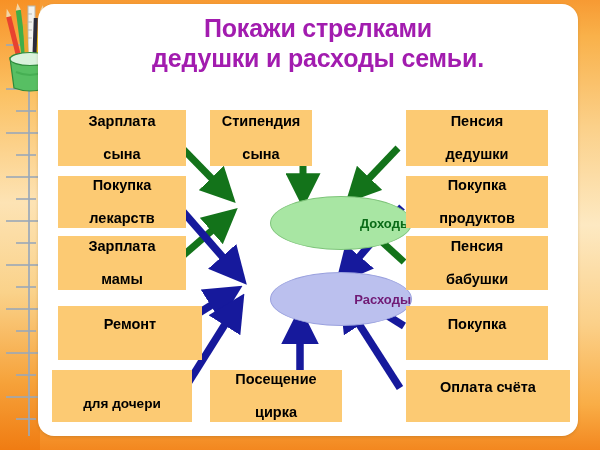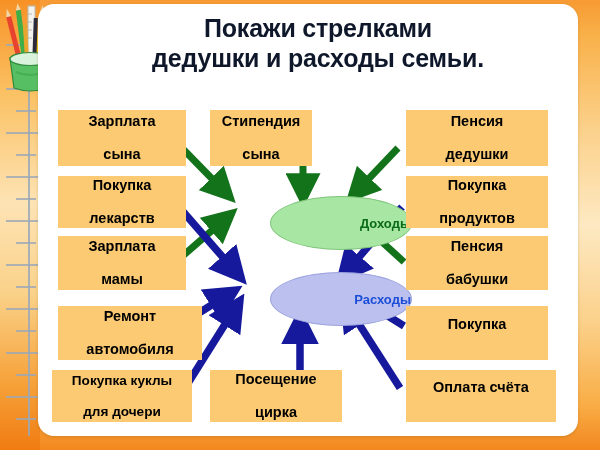--- a/index.html
+++ b/index.html
@@ -30,21 +30,21 @@
   #card{
     position:absolute;left:38px;top:4px;width:540px;height:432px;
     background:#ffffff;border-radius:16px;
     box-shadow:0 1px 3px rgba(120,80,20,.25);
     overflow:hidden;
   }
 
   
   #title{
     position:absolute;left:60px;top:10px;width:440px;
-    text-align:center;color:#0f172a;font-weight:bold;font-size:25px;
+    text-align:center;color:#a21caf;font-weight:bold;font-size:25px;
     line-height:1.18;letter-spacing:-0.2px;
   }
   #title .l{display:block;white-space:nowrap;}
 
   
   .box{
     position:absolute;background:#fcca73;color:#000;
     font-weight:bold;font-size:14.5px;line-height:1.14;
     display:flex;align-items:center;justify-content:center;
     text-align:center;box-sizing:border-box;padding:1px 2px;
@@ -56,21 +56,21 @@
     position:absolute;border-radius:50%;
     display:flex;align-items:center;justify-content:flex-end;
     font-weight:bold;font-size:13px;box-sizing:border-box;
   }
   #node-income{
     left:232px;top:192px;width:142px;height:54px;
     background:#a8e6a3;border:1.4px solid #7ec47a;color:#0a6b17;
   }
   #node-expenses{
     left:232px;top:268px;width:142px;height:54px;
-    background:#bbc0ee;border:1.4px solid #9aa1de;color:#1d4ed8;
+    background:#bbc0ee;border:1.4px solid #9aa1de;color:#701a75;
   }
 
   
   #arrows{position:absolute;left:0;top:0;width:540px;height:432px;pointer-events:none;}
 </style>
 </head>
 <body>
 
 <div id="ruler-strip">
   <div id="ruler-line"></div>
@@ -189,26 +189,25 @@
   </div>
   <div class="box" style="left:20px;top:232px;width:128px;height:54px">
     <span>
       <span>Зарплата</span><br>
       <span>мамы</span>
     </span>
   </div>
   <div class="box" style="left:20px;top:302px;width:144px;height:54px">
     <span>
       <span>Ремонт</span><br>
-      <span>автомобиля</span>
     </span>
   </div>
   <div class="box" style="left:14px;top:366px;width:140px;height:52px;font-size:13.6px">
     <span>
-      <span>Покупка куклы</span><br>
+      <br>
       <span>для дочери</span>
     </span>
   </div>
 
   <div class="box" style="left:172px;top:106px;width:102px;height:56px">
     <span>
       <span>Стипендия</span><br>
       <span>сына</span>
     </span>
   </div>
@@ -235,19 +234,19 @@
     <span>
       <span>Пенсия</span><br>
       <span>бабушки</span>
     </span>
   </div>
   <div class="box" style="left:368px;top:302px;width:142px;height:54px">
     <span>
       <span>Покупка</span><br>
     </span>
   </div>
-  <div class="box" style="left:368px;top:366px;width:150px;height:52px">
+  <div class="box" style="left:368px;top:366px;width:164px;height:52px">
     <span>
       <span>Оплата счёта</span><br>
     </span>
   </div>
 
 </div>
 
 </body></html>

